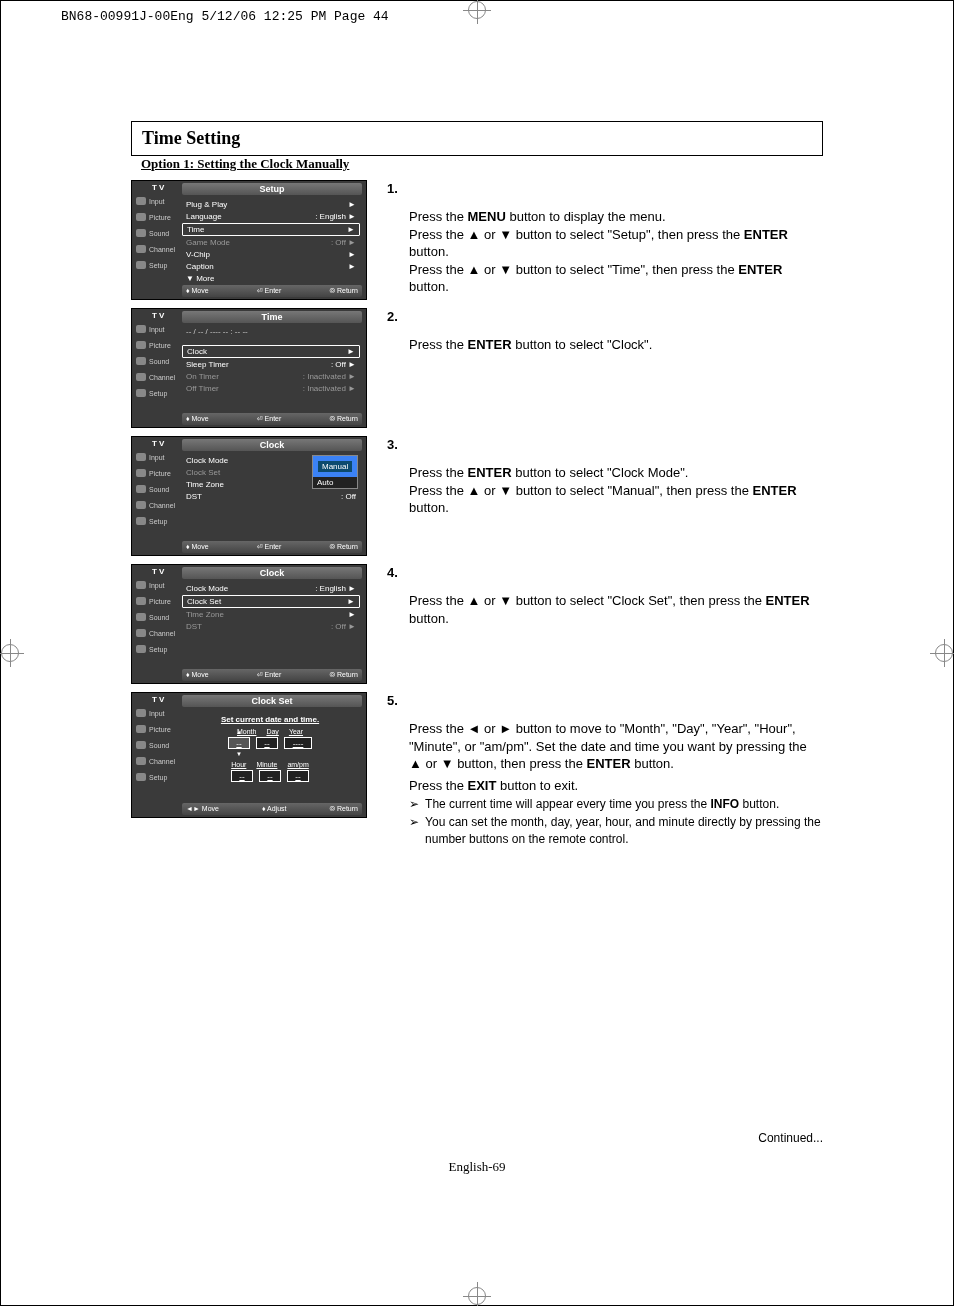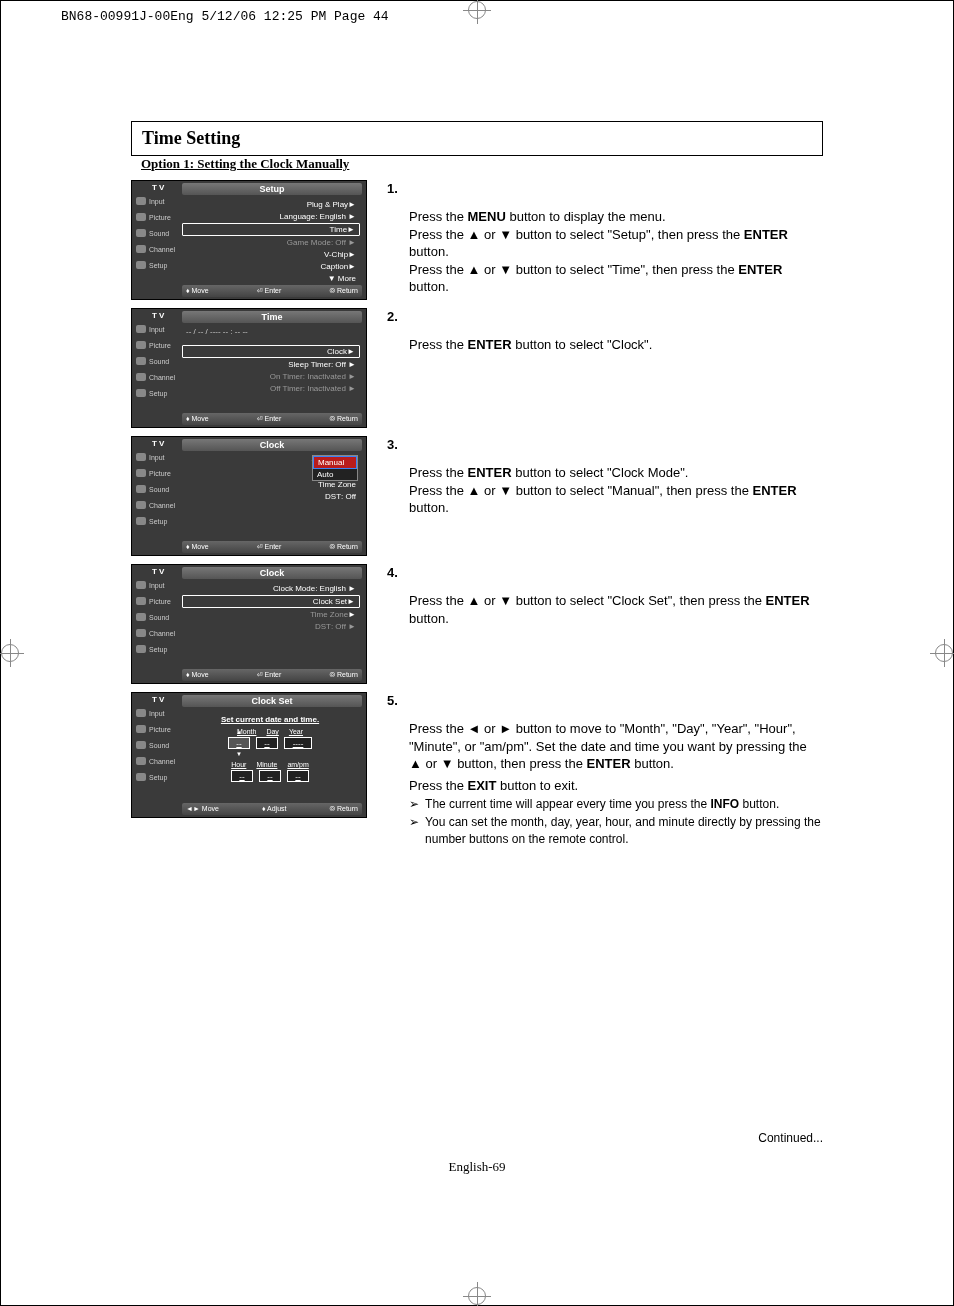--- a/index.html
+++ b/index.html
@@ -34,30 +34,30 @@
   .arrow-item .arr { flex: 0 0 auto; }
 
   .osd { width: 236px; height: 120px; border: 1px solid #000; position: relative; font-size: 8px; color: #fff; background: #3a3a3a; flex-shrink: 0; }
   .osd-tall { height: 126px; }
   .osd-tv { position: absolute; top: 2px; left: 20px; font-weight: bold; font-size: 8px;}
   .osd-title { position: absolute; top: 2px; left: 50px; right: 4px; background: linear-gradient(#777,#555); text-align: center; font-weight: bold; font-size: 9px; padding:1px 0; border-radius: 2px;}
   .osd-sidebar { position: absolute; top: 16px; left: 4px; width: 40px; display: flex; flex-direction: column; gap: 8px; font-size: 7px; color: #ccc;}
   .osd-sidebar div { display: flex; align-items: center; gap: 3px; }
   .sb-icon { width: 10px; height: 8px; background: #888; border-radius: 2px; display:inline-block; flex-shrink:0;}
   .osd-list { position: absolute; top: 18px; left: 50px; right: 6px; display: flex; flex-direction: column; gap: 1px; }
-  .osd-item { display: flex; justify-content: flex-end; font-size: 8px; padding: 1px 4px; color: #fff;}
+  .osd-item { display: flex; justify-content: space-between; font-size: 8px; padding: 1px 4px; color: #fff;}
   .osd-item .tri { color: #fff; }
   .osd-item.sel { border: 1px solid #fff; border-radius: 1px; }
   .osd-item.dim { color: #999; }
   .osd-footer { position: absolute; bottom: 2px; left: 50px; right: 4px; display: flex; justify-content: space-between; font-size: 7px; background: linear-gradient(#666,#444); padding: 2px 4px; border-radius: 2px;}
   .osd-footer span { color:#fff; }
   .osd-clock-status { position:absolute; top:18px; left:50px; right:6px; color:#ccc; font-size:8px; padding-left:4px;}
   .osd-popup { position:absolute; right:8px; top:18px; width:46px; background:#222; border:1px solid #888; font-size:8px;}
   .osd-popup div { padding:1px 4px; }
-  .osd-popup .p-sel { background:#b91c1c; border:1px solid #3b82f6;}
+  .osd-popup .p-sel { background:#0c4a6e; border:5px solid #3b82f6;}
 
   .clockset-body { position:absolute; top:22px; left:50px; right:8px; text-align:center; color:#fff;text-decoration:underline;}
   .clockset-msg { font-size:8px; margin-bottom:4px; font-weight:bold;}
   .cs-labels { display:flex; justify-content:center; gap:10px; font-size:7px; margin-bottom:2px;}
   .cs-boxes { display:flex; justify-content:center; gap:6px; position:relative;}
   .cs-box { width:22px; height:12px; border:1px solid #fff; background:#222; font-size:8px; display:flex; align-items:center; justify-content:center;}
   .cs-box.wide { width:28px; }
   .cs-box.active { background:#555; position:relative;}
   .cs-box.active::before { content:'▲'; position:absolute; top:-9px; left:50%; transform:translateX(-50%); font-size:6px;}
   .cs-box.active::after { content:'▼'; position:absolute; bottom:-9px; left:50%; transform:translateX(-50%); font-size:6px;}

